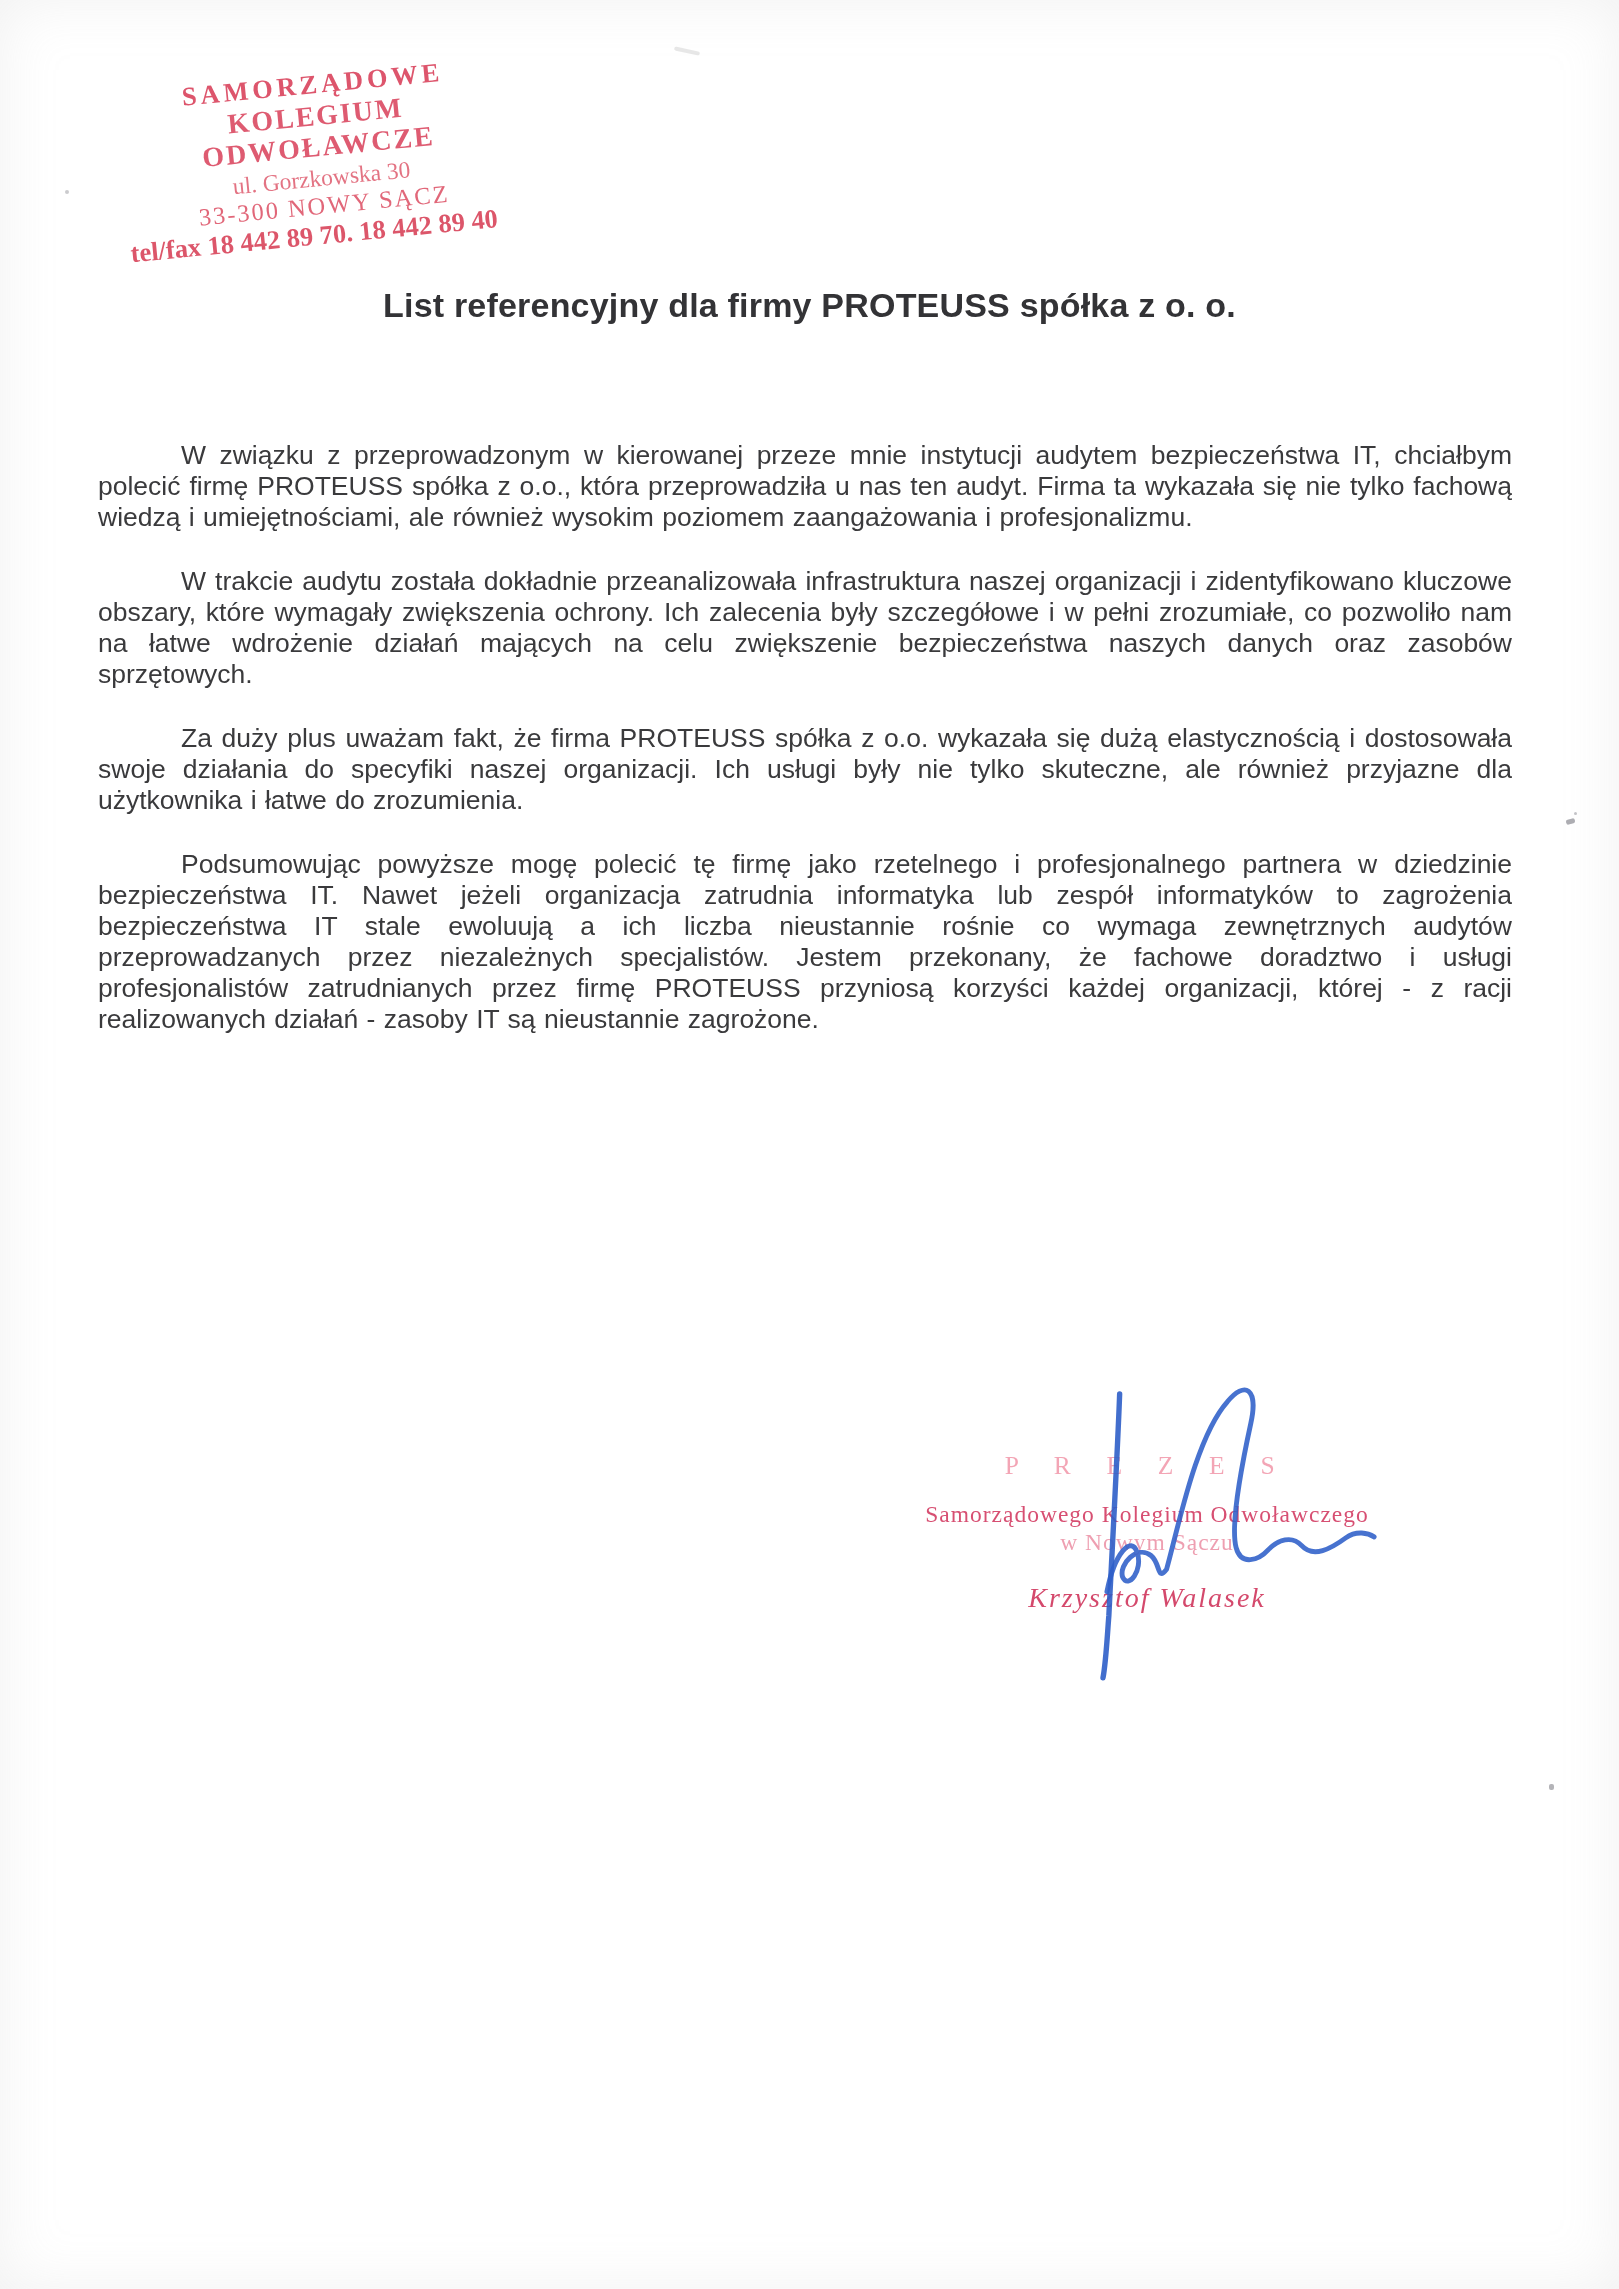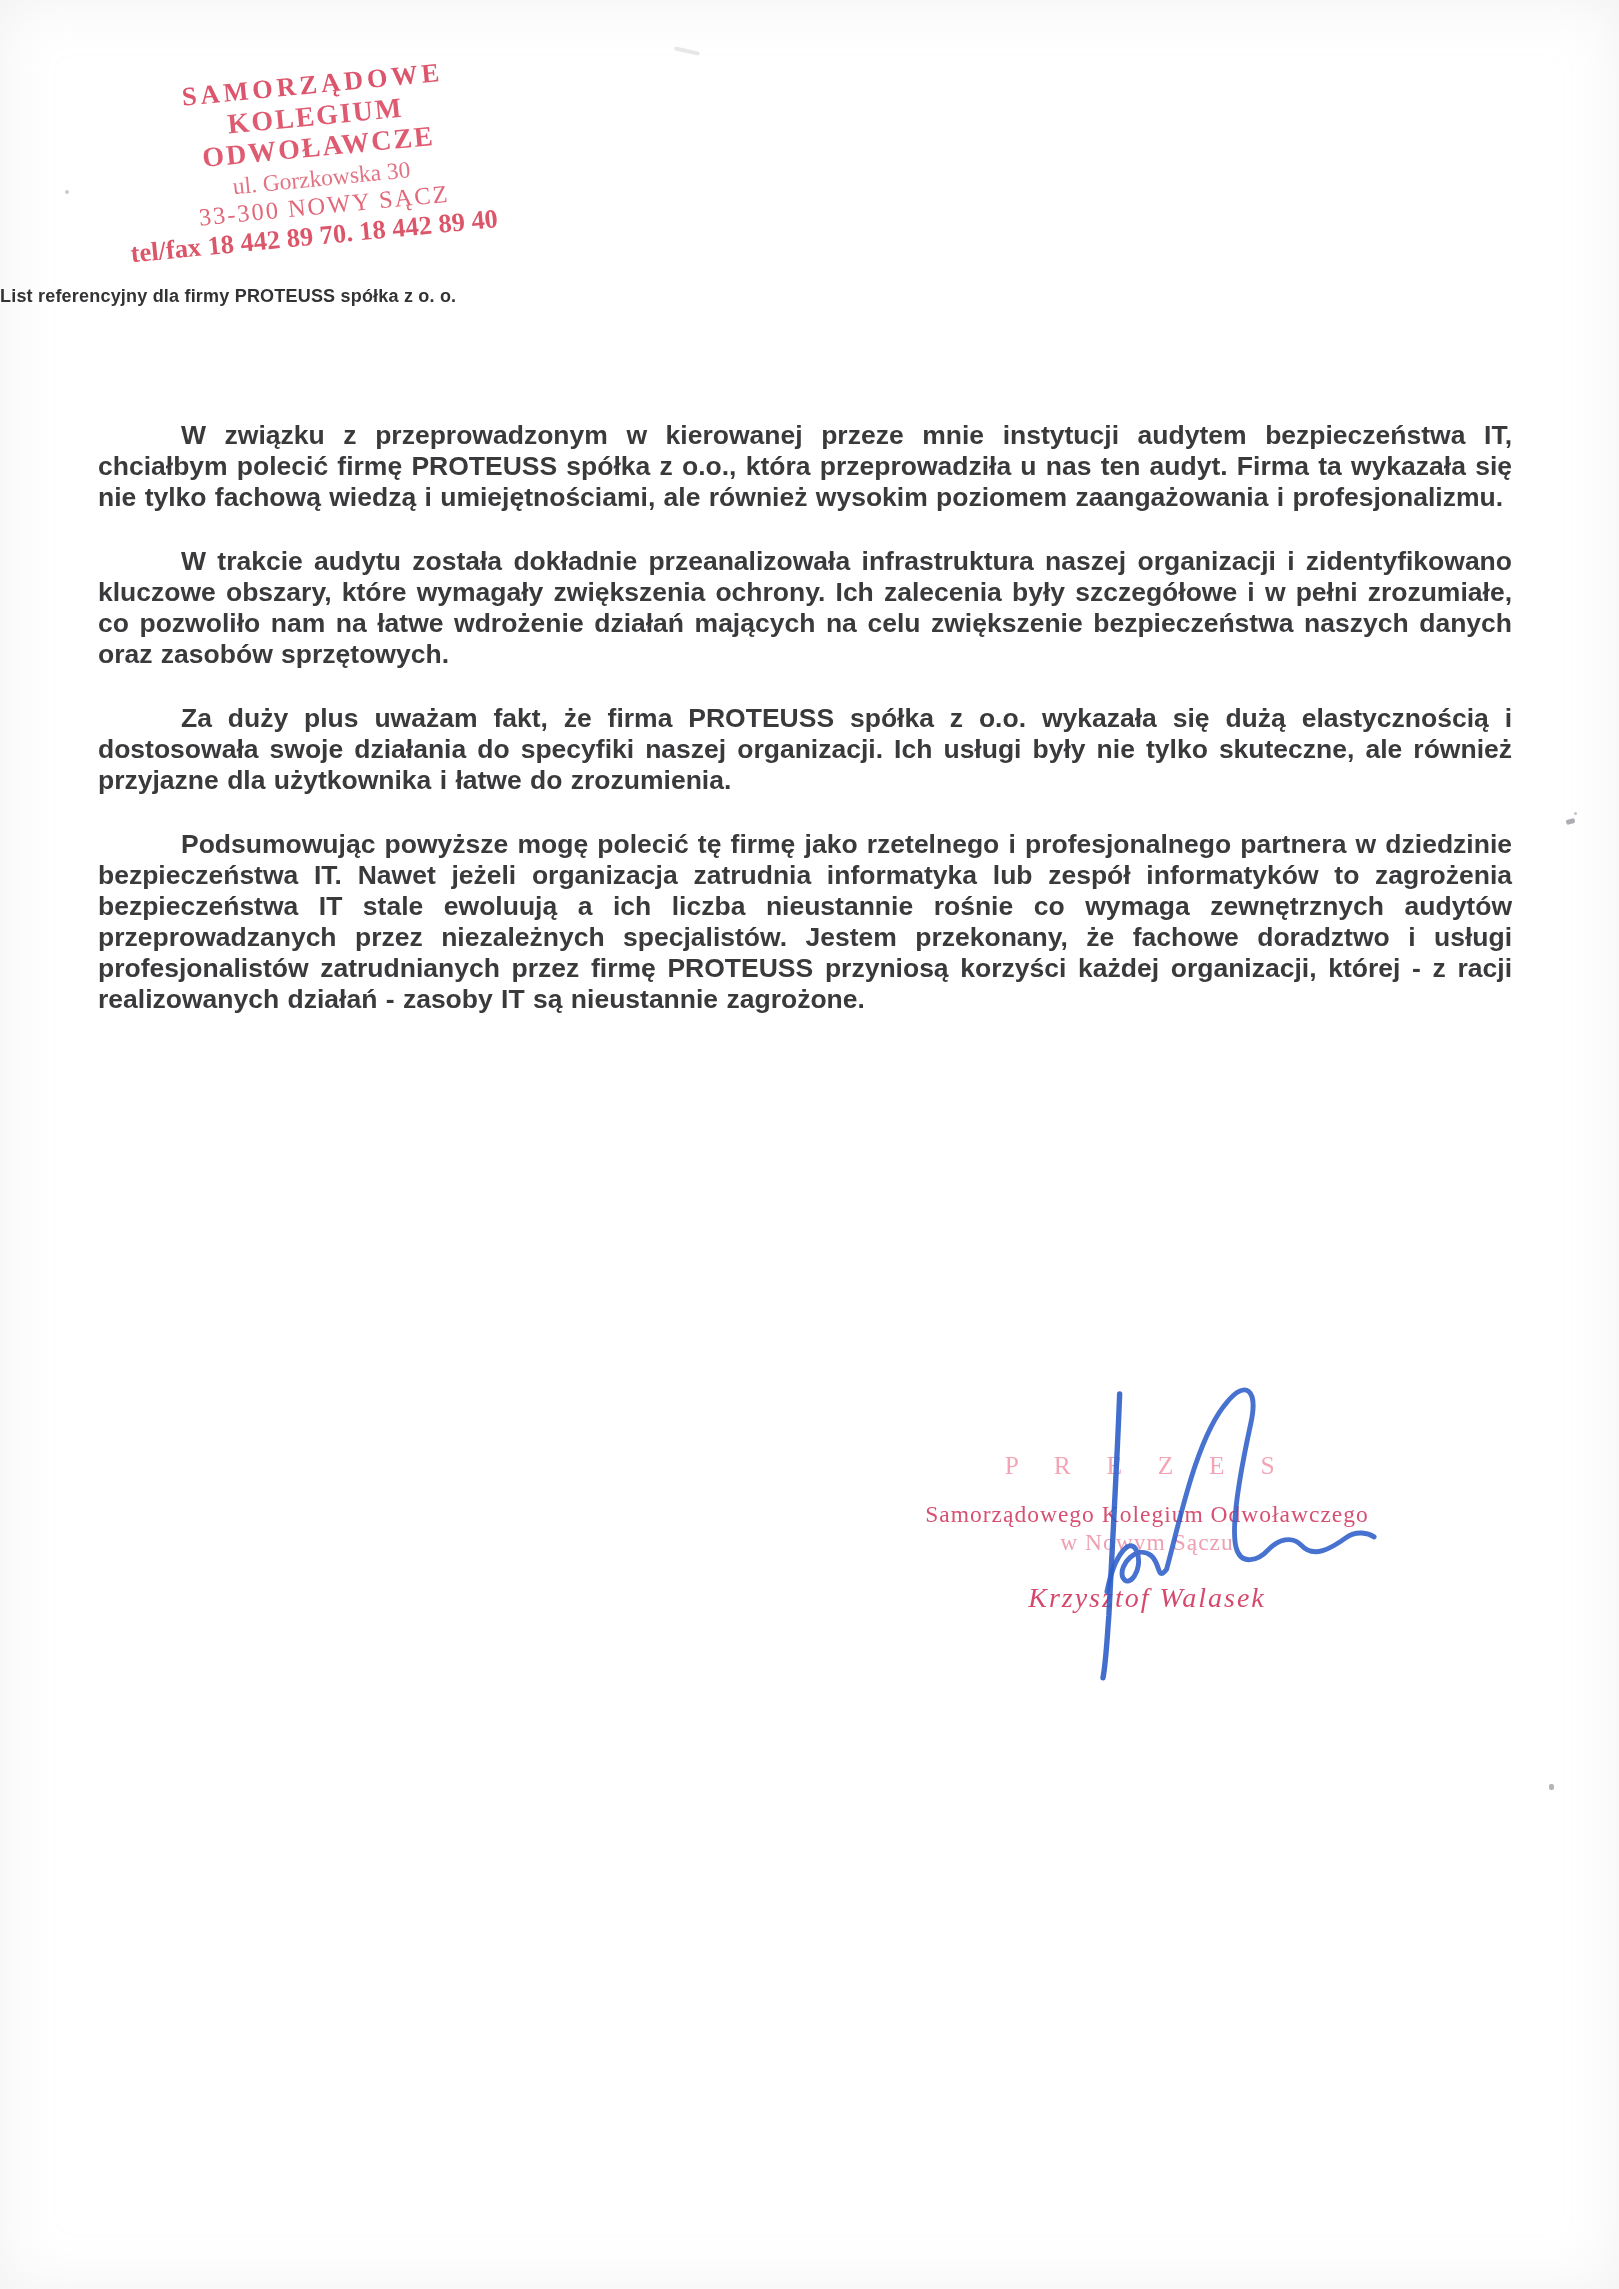--- a/index.html
+++ b/index.html
@@ -18,26 +18,26 @@
     line-height:1.12;
   }
   .office-stamp .s1 { font-size:26.5px; font-weight:bold; letter-spacing:3.9px; color:rgba(216,62,88,0.88); }
   .office-stamp .s2 { font-size:28px; font-weight:bold; letter-spacing:2px; color:rgba(216,62,88,0.85); }
   .office-stamp .s3 { font-size:23.5px; margin-top:2.9px; color:rgba(220,80,100,0.80); }
   .office-stamp .s4 { font-size:24.5px; letter-spacing:2px; color:rgba(218,70,92,0.82); }
   .office-stamp .s5 { font-size:26.5px; font-weight:bold; margin-top:2px; margin-left:-25.5px; color:rgba(214,58,82,0.86); }
 
   
   .doc-title {
-    position:absolute; top:286px; left:0; width:1619px; 
-    font-size:18px; font-weight:bold; color:#333336; letter-spacing:0.2px;
+    position:absolute; top:286px; left:0; width:1619px; text-align:center;
+    font-size:34px; font-weight:bold; color:#333336; letter-spacing:0.2px;
   }
 
   
-  .content { position:absolute; left:98px; top:420px; width:1414px;font-weight:bold; }
+  .content { position:absolute; left:98px; top:440px; width:1414px; }
   .content p {
     font-size:26.5px; line-height:31px; text-align:justify; text-indent:83px;
     margin:0 0 33px 0; color:#3a3a3c; word-spacing:1px;
   }
 
   
   .sig-area { position:absolute; left:912px; top:1451px; width:470px; text-align:center;
     font-family:"Liberation Serif", serif; }
   .sig-area .role   { font-size:25.5px; letter-spacing:14.7px; color:rgba(235,110,135,0.62); }
   .sig-area .org1   { font-size:23.5px; margin-top:20px; color:rgba(210,55,95,0.88); letter-spacing:1px; }

